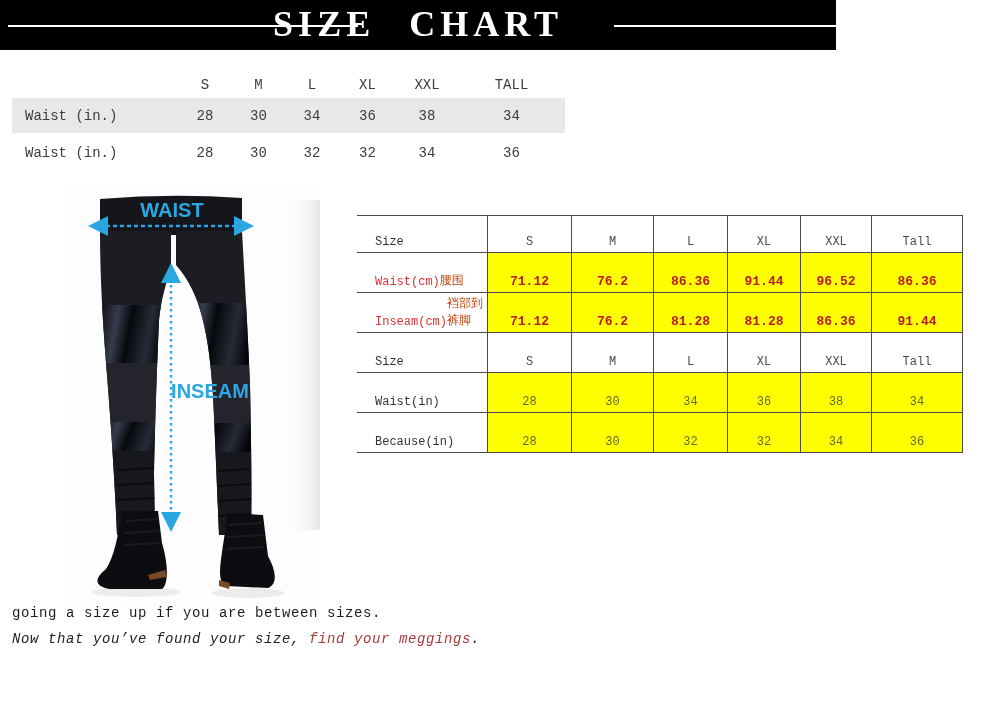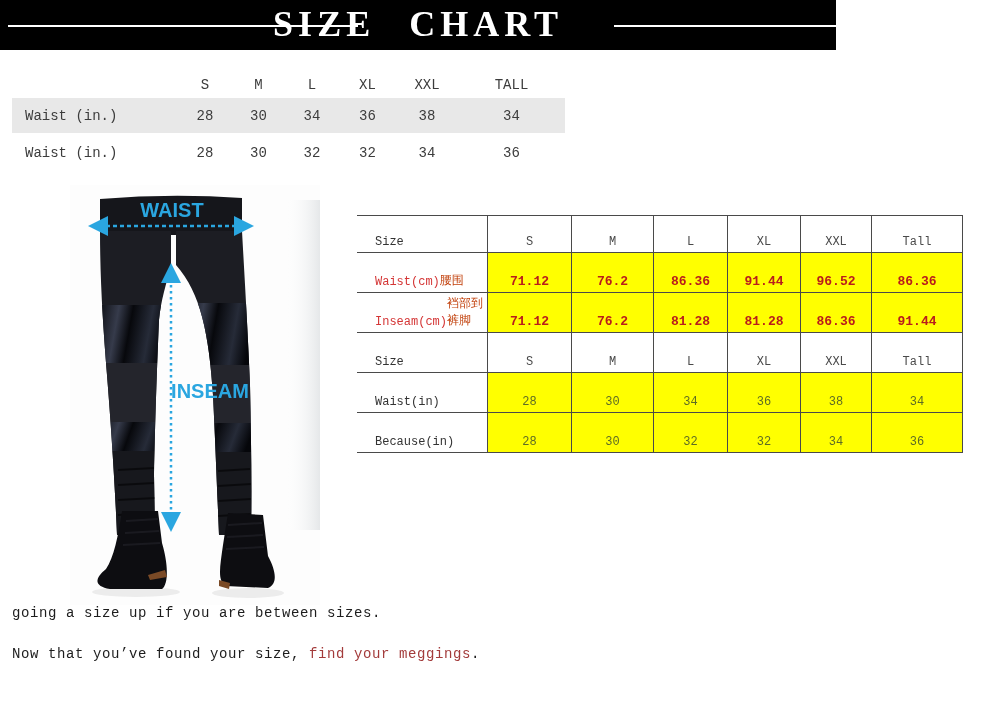--- a/index.html
+++ b/index.html
@@ -41,21 +41,21 @@
   .red-part{color:#d43535;}
   .cn-part{color:#c2410c;}
 
   
   .figure{position:absolute;left:70px;top:185px;width:250px;height:420px;}
   .measure-text{font-family:"Liberation Sans","DejaVu Sans",sans-serif;font-weight:bold;}
 
   
   .notes{position:absolute;left:12px;top:600px;font-size:14px;color:#1d1d1d;letter-spacing:0.6px;}
   .notes p{margin:0;line-height:26px;}
-  .notes .p2{margin-top:15px;}
+  .notes .p2{margin-top:0;font-style:italic;}
   .link{color:#a33b3b;cursor:pointer;}
 </style>
 </head>
 <body>
 
 <div class="banner">
   <div class="rule rule-left"></div>
   <div class="banner-title">SIZE CHART</div>
   <div class="rule rule-right"></div>
 </div>

